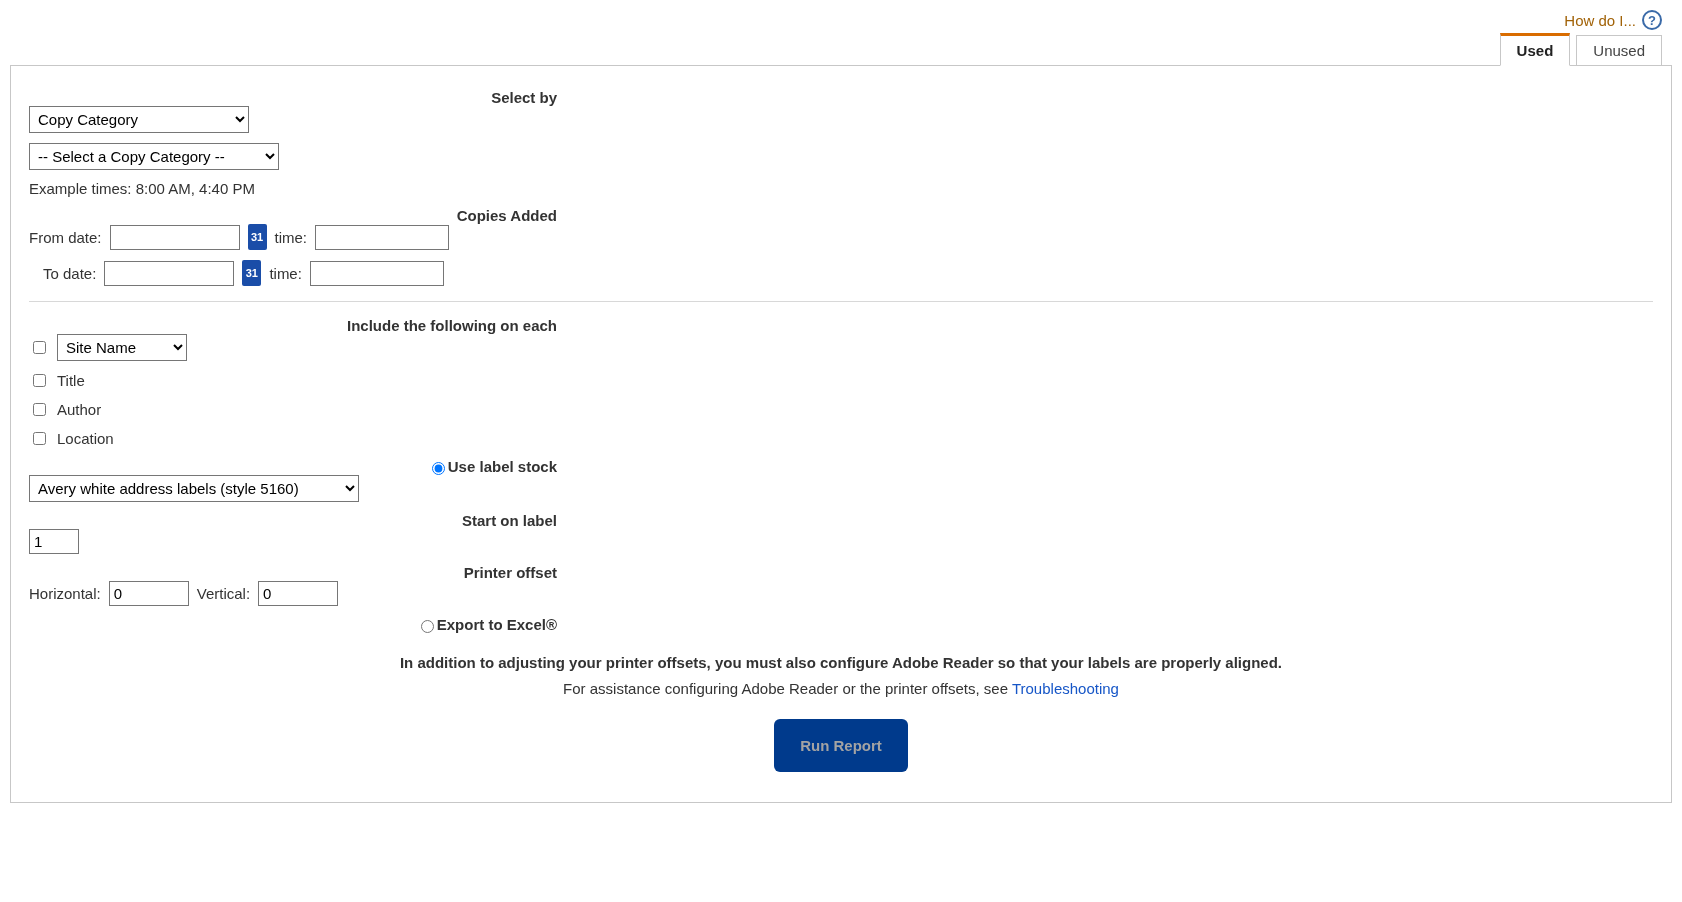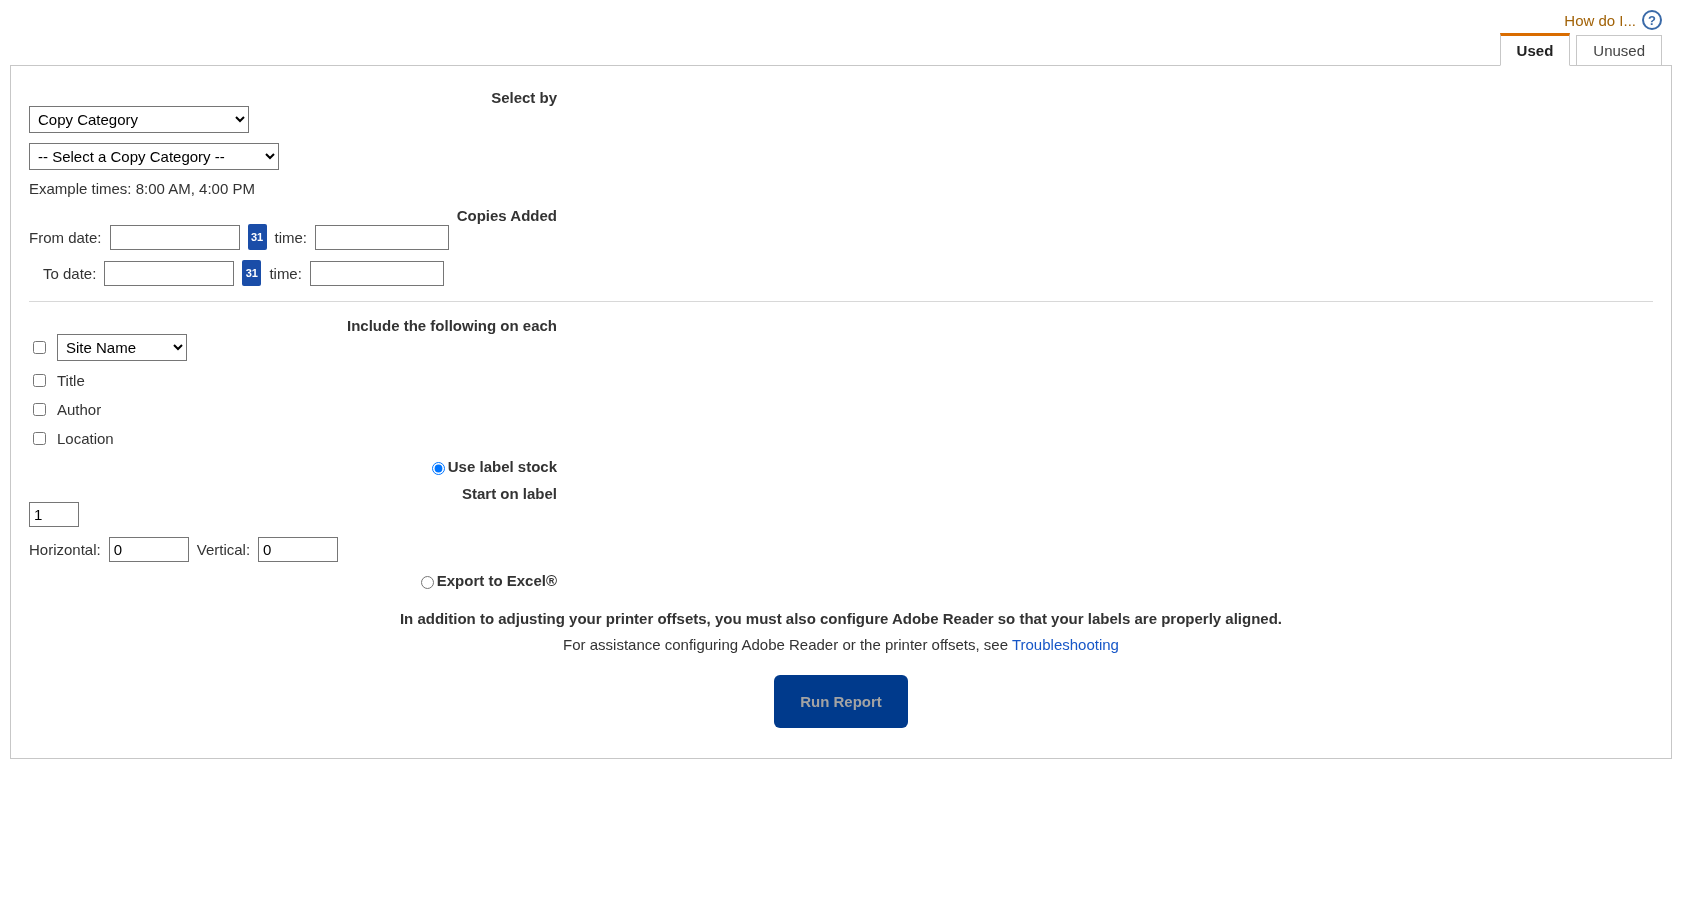--- a/index.html
+++ b/index.html
@@ -174,21 +174,21 @@
     <div class="input-col">
       <select class="select-copy">
         <option>-- Select a Copy Category --</option>
       </select>
     </div>
   </div>
 
   <div class="row">
     <div class="label-col"></div>
     <div class="input-col">
-      <span class="sublabel">Example times: 8:00 AM, 4:00 PM</span>
+      <span class="sublabel">Example times: 8:00 AM, 4:40 PM</span>
     </div>
   </div>
 
   <div class="row">
     <div class="label-col">Copies Added</div>
     <div class="input-col">
       <span class="sublabel">From date:</span>
       <input type="text" class="date-input" style="">
       <span class="cal-icon">31</span>
       <span class="sublabel">time:</span>
@@ -241,30 +241,36 @@
       <input type="checkbox" style="">
       <span class="sublabel">Location</span>
     </div>
   </div>
 
   <div class="row">
     <div class="label-col with-radio">
       <input type="radio" name="output" checked="" style="">
       <span>Use label stock</span>
     </div>
+    <div class="input-col">
+      <select class="select-label-stock">
+        <option>Avery white address labels (style 5160)</option>
+      </select>
+    </div>
   </div>
 
   <div class="row">
     <div class="label-col">Start on label</div>
     <div class="input-col">
       <input type="text" class="small-input" value="1" style="">
     </div>
   </div>
 
   <div class="row">
+    <div class="label-col">Printer offset</div>
     <div class="input-col">
       <span class="sublabel">Horizontal:</span>
       <input type="text" class="offset-input" value="0" style="">
       <span class="sublabel" style="">Vertical:</span>
       <input type="text" class="offset-input" value="0" style="">
     </div>
   </div>
 
   <div class="row">
     <div class="label-col with-radio">

